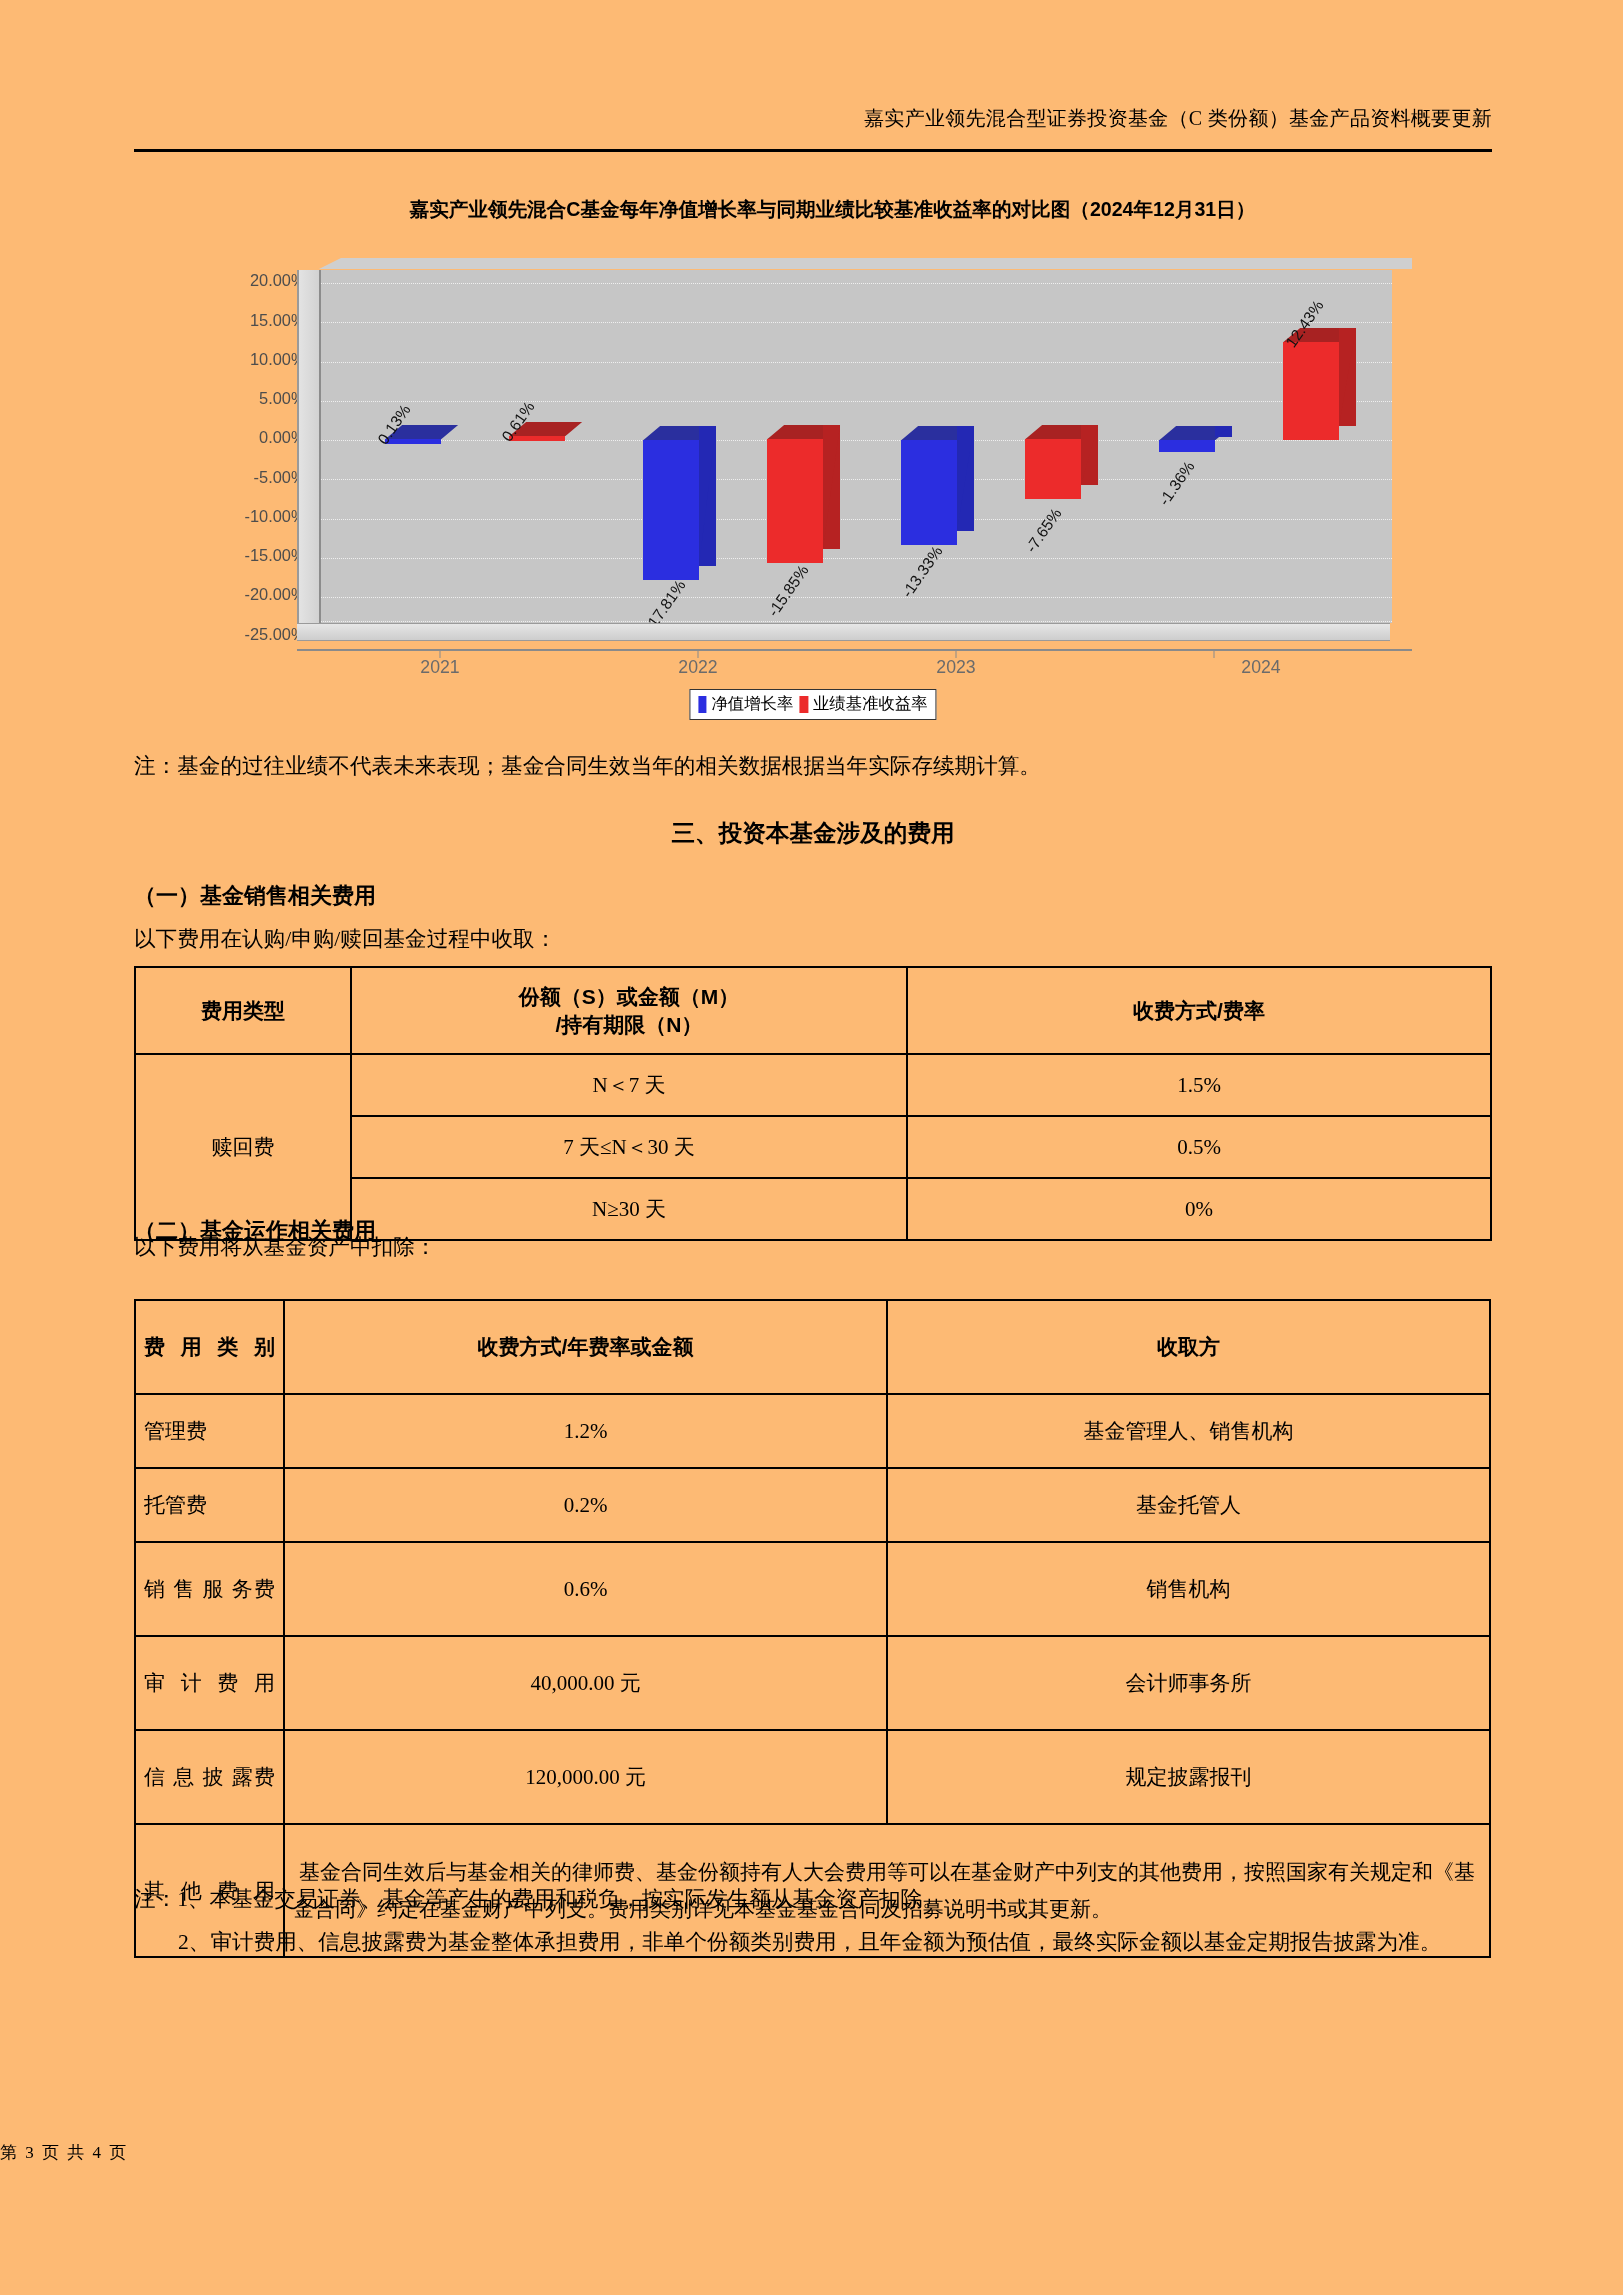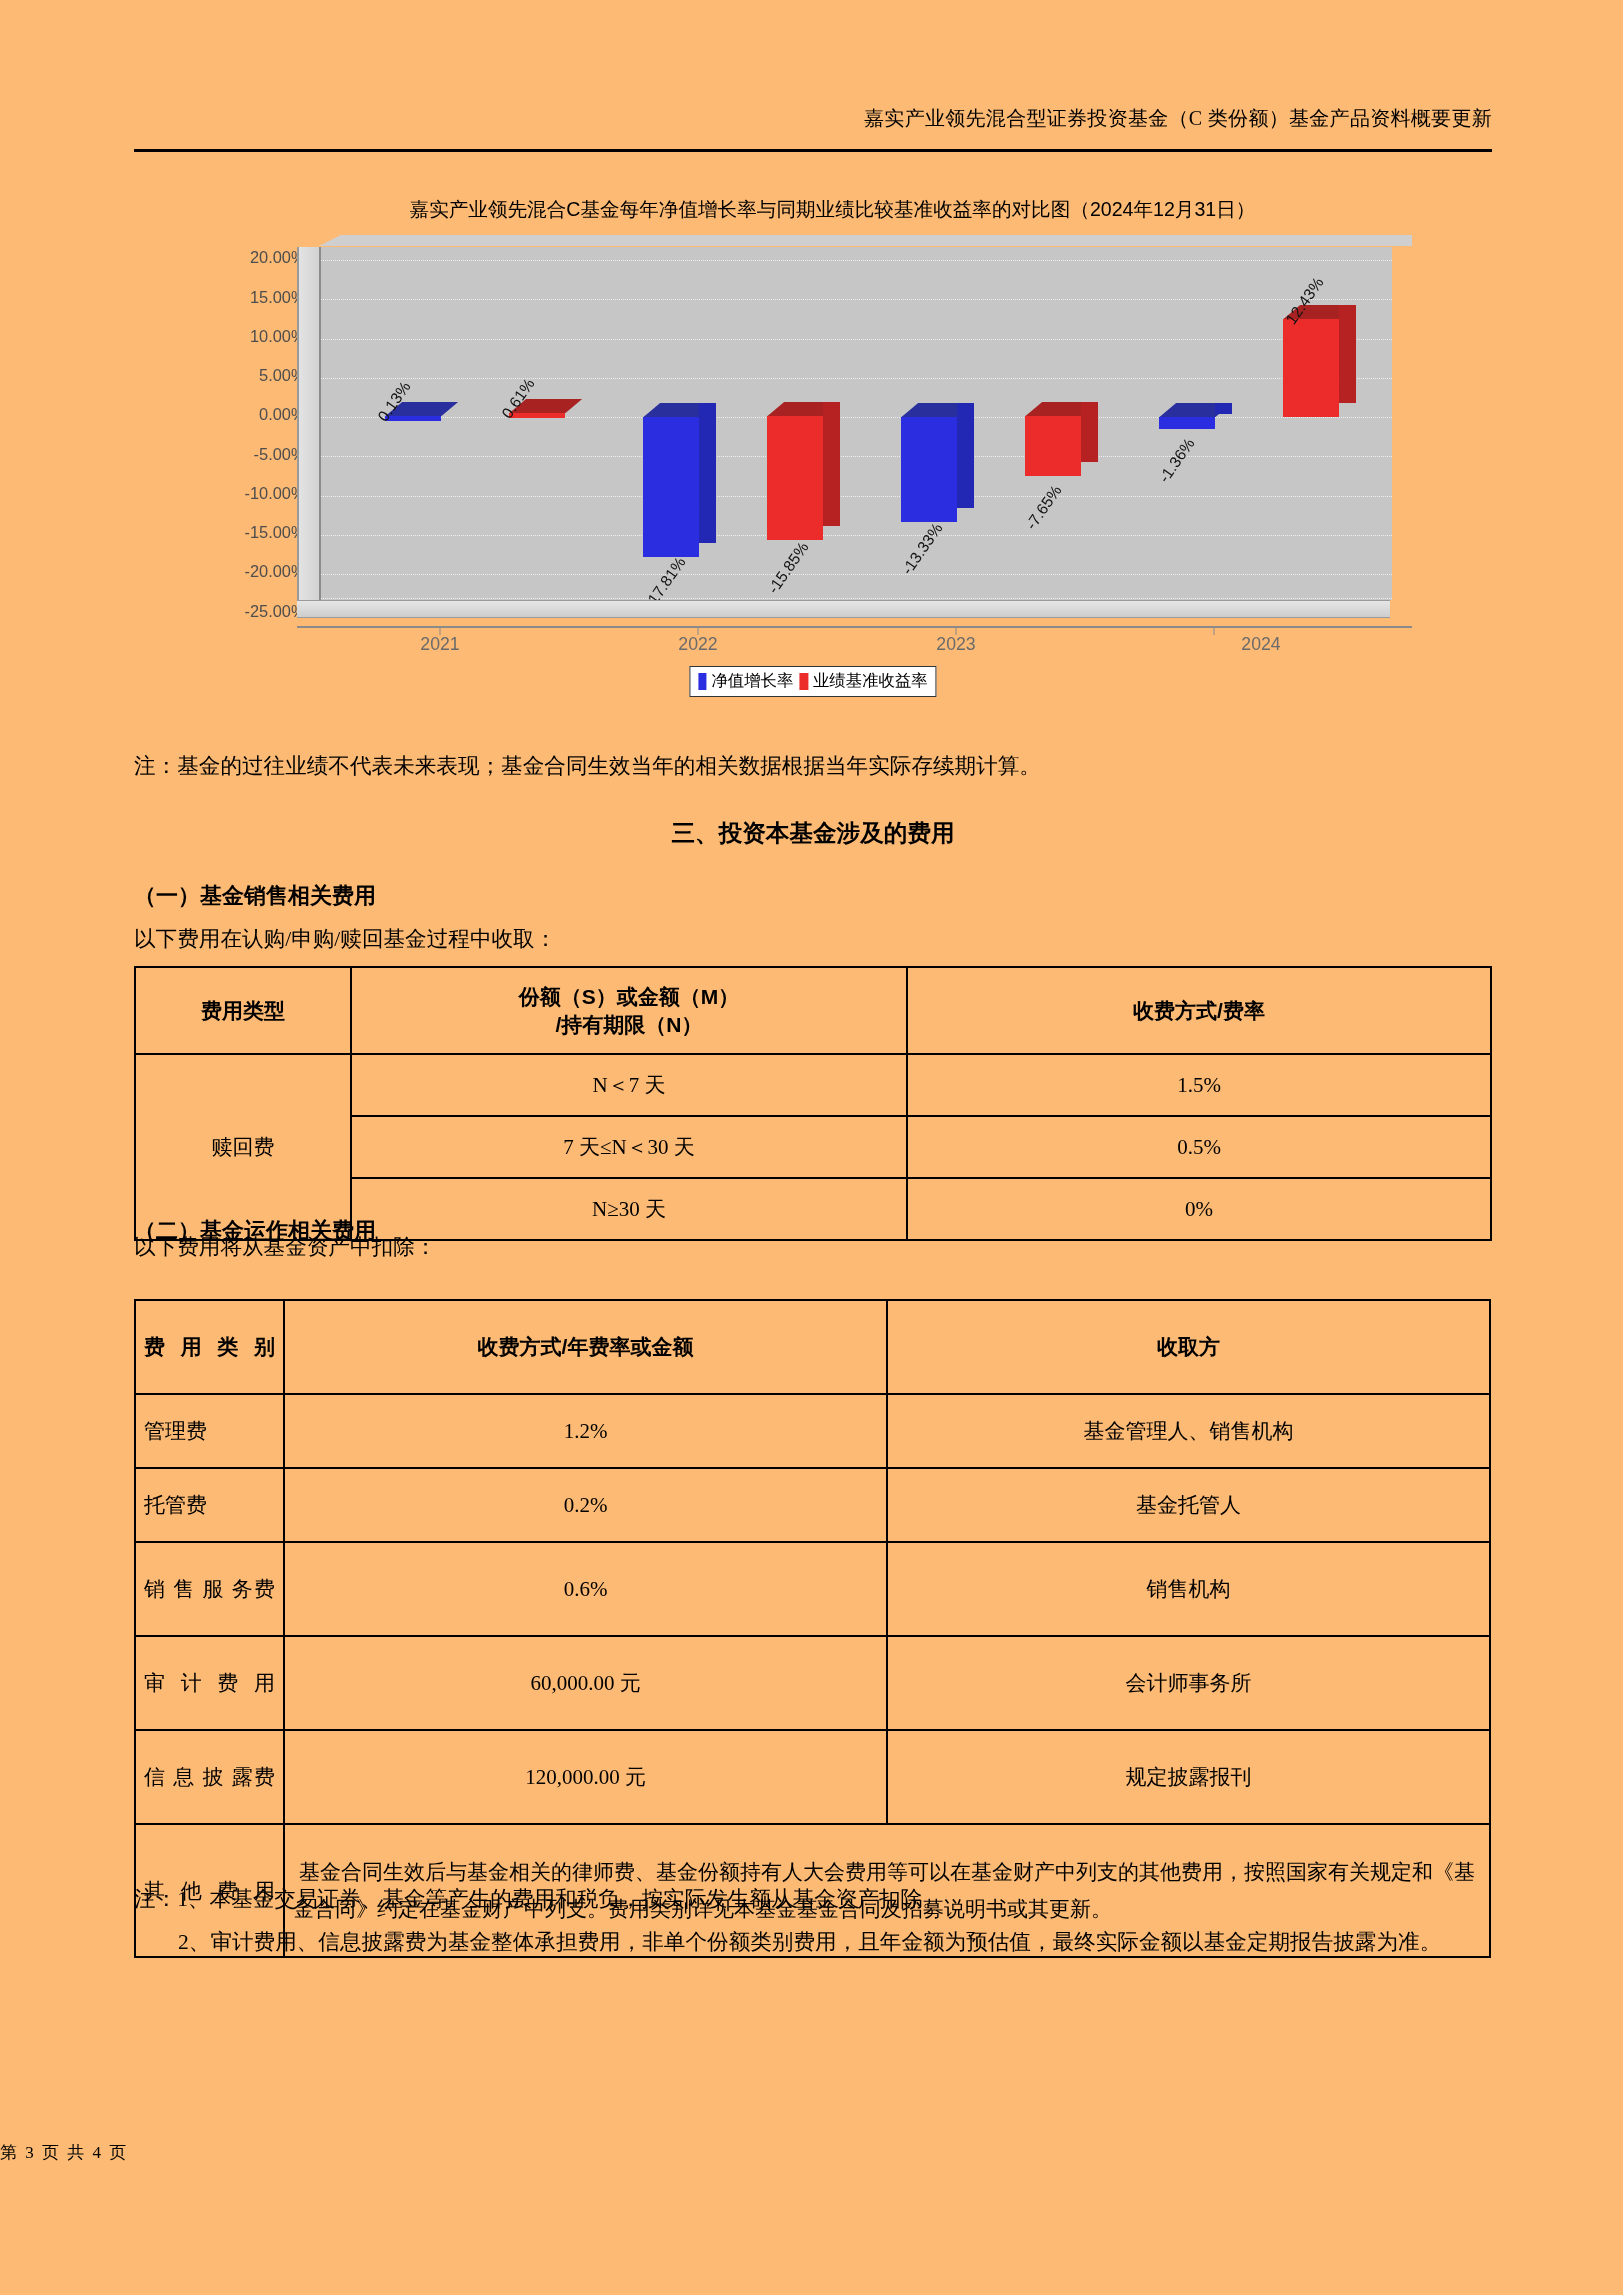--- a/index.html
+++ b/index.html
@@ -44,25 +44,25 @@
 
   
   .chart-block {
     position: absolute;
     left: 134px;
     top: 196px;
     width: 1358px;
   }
   .chart-title {
     font-family: "Liberation Sans", "DejaVu Sans", sans-serif;
-    font-weight: normal;
+    font-weight: bold;
     font-size: 19.6px;
     text-align: center;
     padding-left: 39px;
-    margin-bottom: 3px;
+    margin-bottom: 26px;
     white-space: nowrap;
   }
   .chart-canvas {
     position: relative;
     width: 1224px;
     height: 478px;
     margin: 0 auto;
   }
   .plot-3d {
     position: absolute;
@@ -512,21 +512,21 @@
         <td class="lbl-bold" style="height:79px; text-align:left">
           <span class="spread">销 售 服 务费</span>
         </td>
         <td>0.6%</td>
         <td>销售机构</td>
       </tr>
       <tr>
         <td class="lbl-bold" style="height:79px; text-align:left">
           <span class="spread">审 计 费 用</span>
         </td>
-        <td>60,000.00 元</td>
+        <td>40,000.00 元</td>
         <td>会计师事务所</td>
       </tr>
       <tr>
         <td class="lbl-bold" style="height:79px; text-align:left">
           <span class="spread">信 息 披 露费</span>
         </td>
         <td>120,000.00 元</td>
         <td>规定披露报刊</td>
       </tr>
       <tr>

